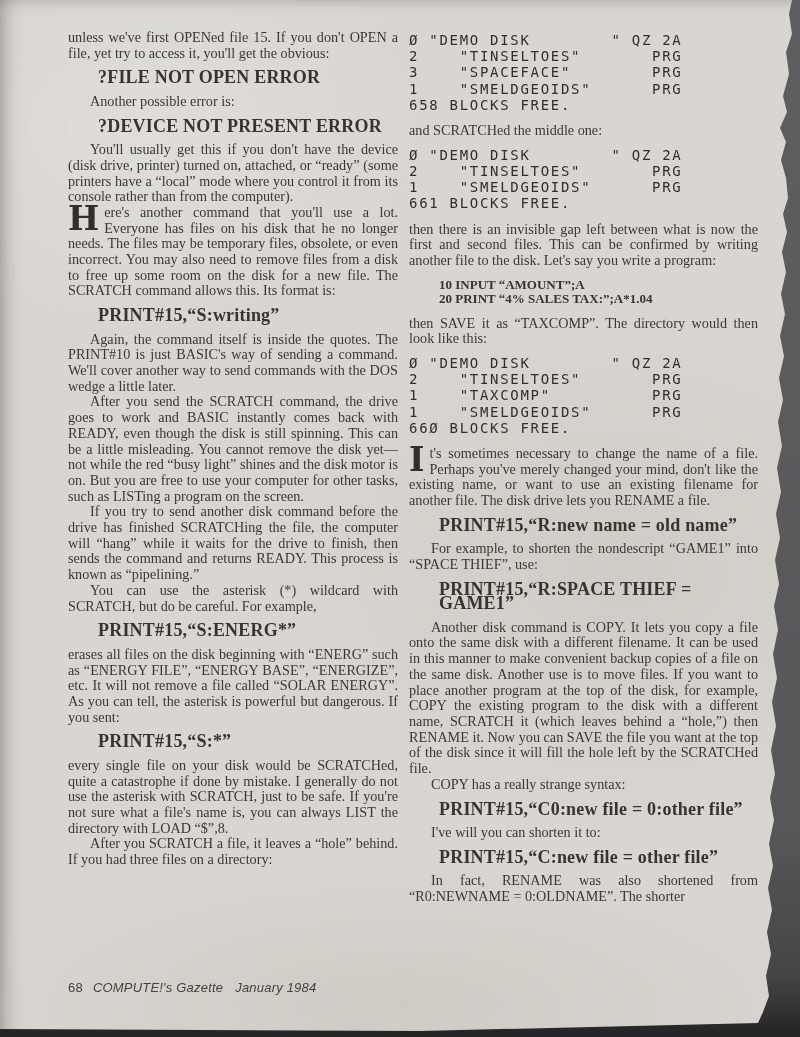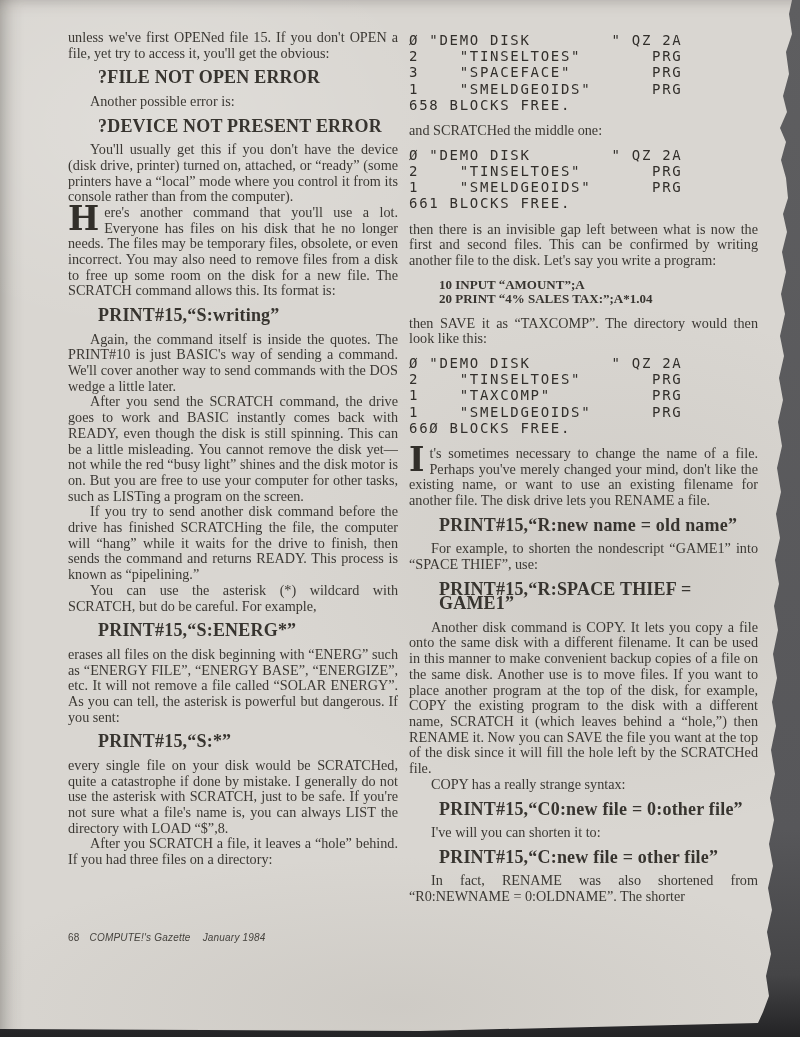--- a/index.html
+++ b/index.html
@@ -32,22 +32,22 @@
     font-weight:bold; font-size:18px; line-height:14.5px;
     margin:9px 0 9px 30px; letter-spacing:.2px; color:#37342f; text-align:left;
   }
   .prog { margin:9px 0 9px 30px; text-align:left; }
   .prog div { font-weight:bold; font-size:13px; line-height:14.5px; color:#37342f; }
   .dir {
     font-family:"DejaVu Sans Mono", monospace; font-size:14px; line-height:16.2px;
     letter-spacing:1.7px; margin:8px 0 10px 0; white-space:pre; color:#322f2b; text-align:left;
   }
   .footer {
-    position:absolute; left:68px; top:932px; font-family:"Liberation Sans", sans-serif;
-    font-size:10px; color:#45423d; letter-spacing:.2px;
+    position:absolute; left:68px; top:980px; font-family:"Liberation Sans", sans-serif;
+    font-size:13px; color:#45423d; letter-spacing:.2px;
   }
   .footer .mag, .footer .date { font-style:italic; }
   .footer .mag { margin-left:10px; }
   .footer .date { margin-left:12px; }
 </style>
 </head>
 <body>
 
 <div class="scene">
   <div class="paper">

